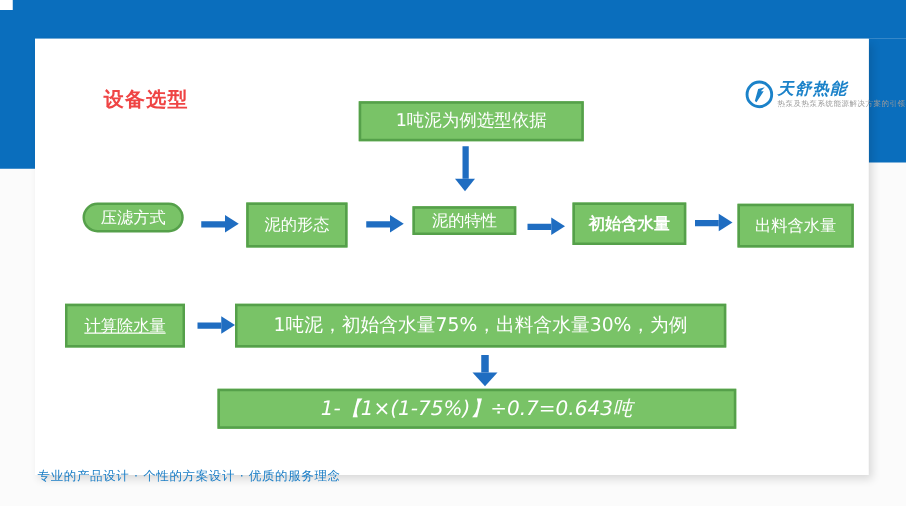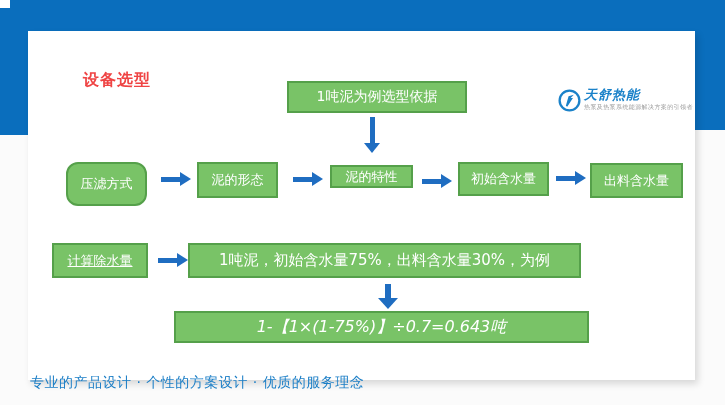--- a/index.html
+++ b/index.html
@@ -22,21 +22,21 @@
   .frame-left{left:0;top:8px;width:28px;height:127px;background:var(--frame-blue);}
   .frame-right{left:695px;top:31px;width:30px;height:99px;background:var(--frame-blue);}
   .corner-notch{left:0;top:0;width:10px;height:8px;background:#ffffff;}
   
   .panel{
     left:28px;top:31px;width:667px;height:349px;background:#ffffff;
     box-shadow:3px 4px 7px rgba(0,0,0,0.14);
   }
   .slide-title{left:83px;top:70px;font-size:16px;font-weight:bold;color:#ef4444;letter-spacing:1px;}
   
-  .logo{left:558px;top:45px;width:120px;height:42px;display:flex;align-items:center;margin-top:33px;}
+  .logo{left:596px;top:45px;width:120px;height:42px;display:flex;align-items:flex-end;}
   .logo-icon{width:23px;height:23px;margin-top:3px;flex:0 0 auto;}
   .logo-text{margin-left:3px;display:flex;flex-direction:column;line-height:1;}
   .logo-cn{color:var(--logo-blue);font-size:13px;font-weight:bold;font-style:italic;letter-spacing:1px;white-space:nowrap;}
   .logo-en{color:var(--logo-blue);font-size:13px;font-weight:bold;font-style:italic;margin-top:1px;}
   .logo-tagline{color:#9b9b9b;font-size:6px;margin-top:3px;white-space:nowrap;letter-spacing:0.4px;}
   
   .gbox{
     background:var(--box-green);border:2px solid var(--box-border-green);
     color:#ffffff;display:flex;align-items:center;justify-content:center;
     box-sizing:border-box;text-align:right;white-space:nowrap;
@@ -45,21 +45,21 @@
   .fs14{font-size:14px;}
   .fs15{font-size:15px;}
   .fs16{font-size:16px;}
   
   .harrow{display:flex;align-items:center;}
   .harrow .shaft{width:19px;height:5px;background:var(--arrow-blue);}
   .harrow .head{width:0;height:0;border-top:7px solid transparent;border-bottom:7px solid transparent;border-left:11px solid var(--arrow-blue);}
   .varrow{display:flex;flex-direction:column;align-items:center;}
   .varrow .shaft{background:var(--arrow-blue);}
   .varrow .head{width:0;height:0;border-left:8px solid transparent;border-right:8px solid transparent;border-top:10px solid var(--arrow-blue);}
-  .footer-tagline{left:30px;top:374px;font-size:14px;color:var(--footer-blue);letter-spacing:0.5px;}
+  .footer-tagline{left:30px;top:374px;font-size:10px;color:var(--footer-blue);letter-spacing:0.5px;}
 </style>
 </head>
 <body>
 
 <div class="abs frame-top"></div>
 <div class="abs frame-left"></div>
 <div class="abs frame-right"></div>
 <div class="abs corner-notch"></div>
 
 <div class="abs panel"></div>
@@ -79,36 +79,36 @@
   </span>
 </div>
 
 <div class="abs gbox fs14" style="left:287px;top:81px;width:180px;height:32px;">1吨泥为例选型依据</div>
 
 <div class="abs varrow" style="left:364px;top:117px;">
   <span class="shaft" style="width:5px;height:26px;"></span>
   <span class="head"></span>
 </div>
 
-<div class="abs gbox fs13" style="left:66px;top:162px;width:81px;height:44px;border-radius:12px;">压滤方式</div>
+<div class="abs gbox fs13" style="left:66px;top:162px;width:81px;height:24px;border-radius:12px;">压滤方式</div>
 <div class="abs harrow" style="left:161px;top:172px;">
   <span class="shaft"></span>
     <span class="head"></span>
 </div>
 <div class="abs gbox fs13" style="left:197px;top:162px;width:81px;height:36px;">泥的形态</div>
 <div class="abs harrow" style="left:293px;top:172px;">
   <span class="shaft"></span>
     <span class="head"></span>
 </div>
 <div class="abs gbox fs13" style="left:330px;top:165px;width:83px;height:23px;">泥的特性</div>
 <div class="abs harrow" style="left:422px;top:174px;">
   <span class="shaft"></span>
     <span class="head"></span>
 </div>
-<div class="abs gbox fs13" style="left:458px;top:162px;width:91px;height:34px;">初始含水量</div>
+<div class="abs gbox fs13" style="left:458px;top:162px;width:91px;height:34px;font-weight:bold;">初始含水量</div>
 <div class="abs harrow" style="left:556px;top:171px;">
   <span class="shaft"></span>
     <span class="head"></span>
 </div>
 <div class="abs gbox fs13" style="left:590px;top:163px;width:93px;height:35px;">出料含水量</div>
 
 <div class="abs gbox fs13" style="left:52px;top:243px;width:96px;height:35px;text-decoration:underline;">计算除水量</div>
 <div class="abs harrow" style="left:158px;top:253px;">
   <span class="shaft"></span>
     <span class="head"></span>

